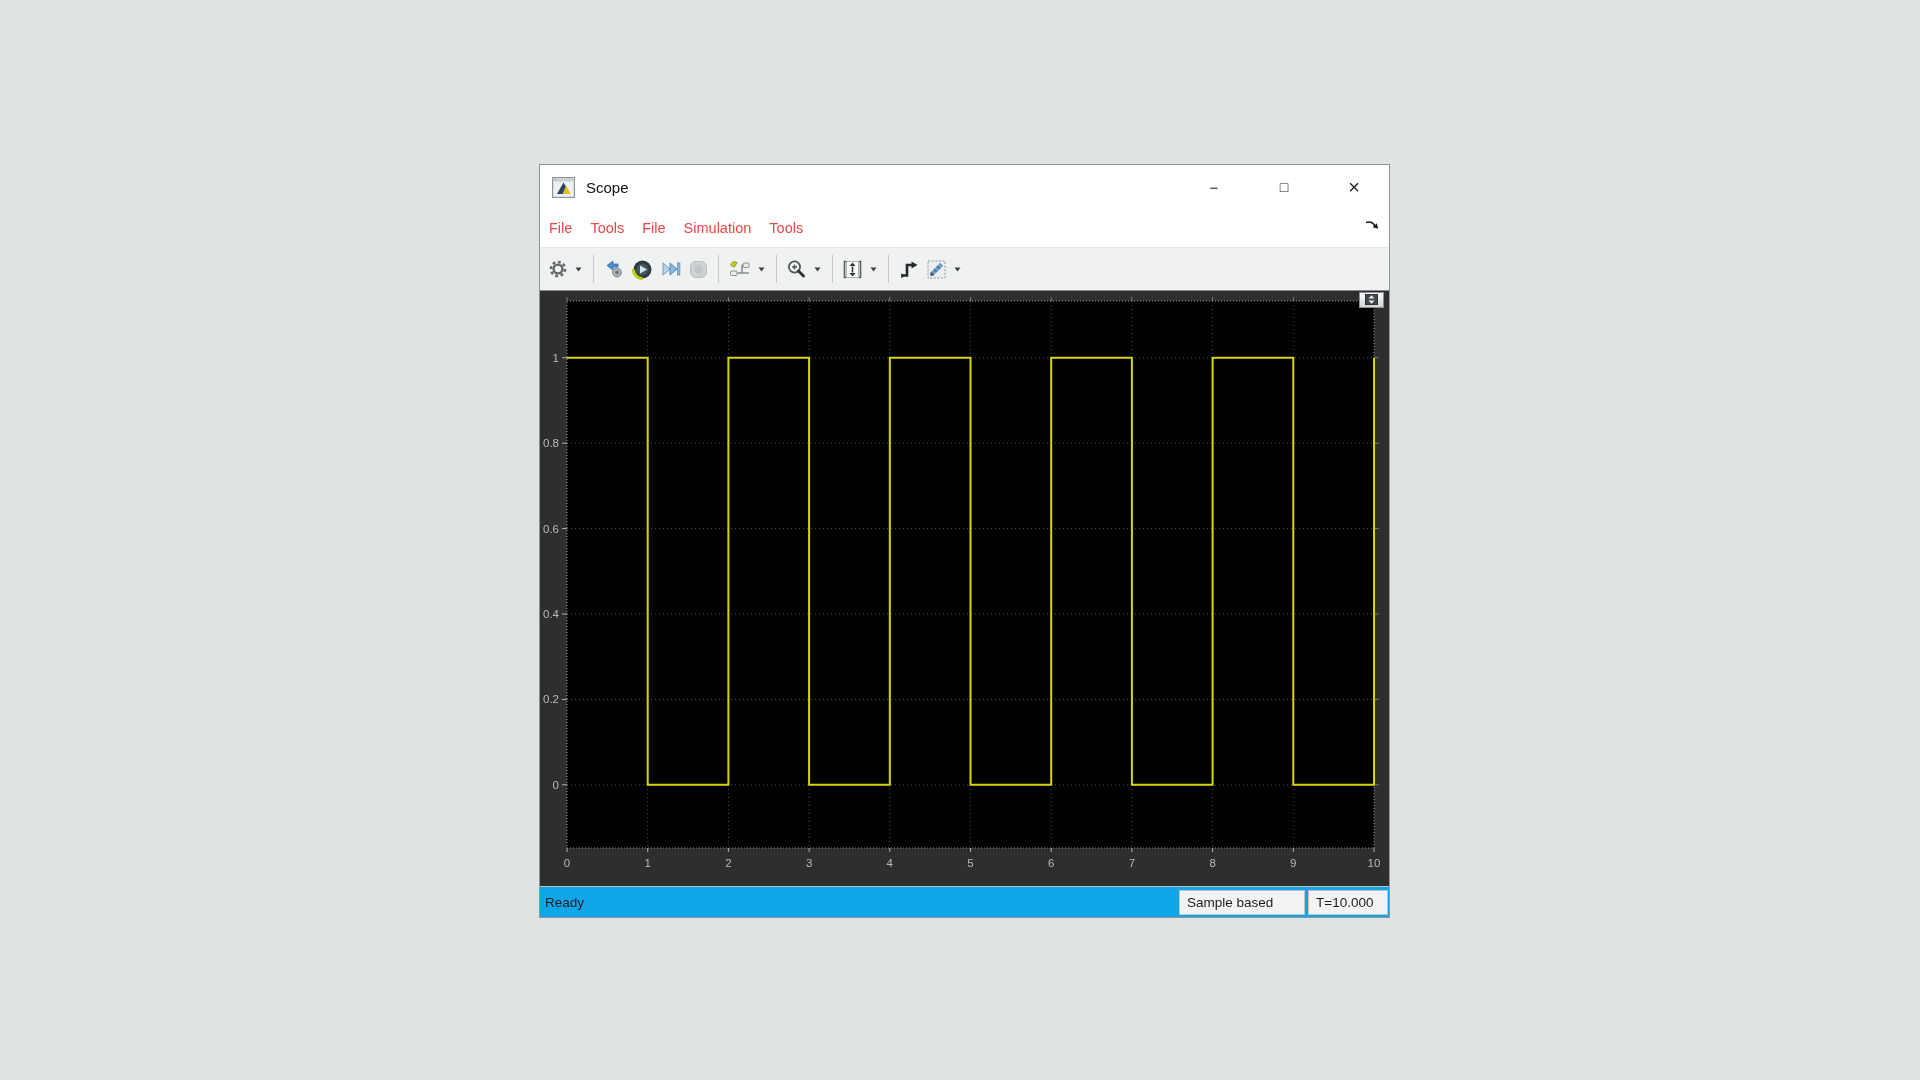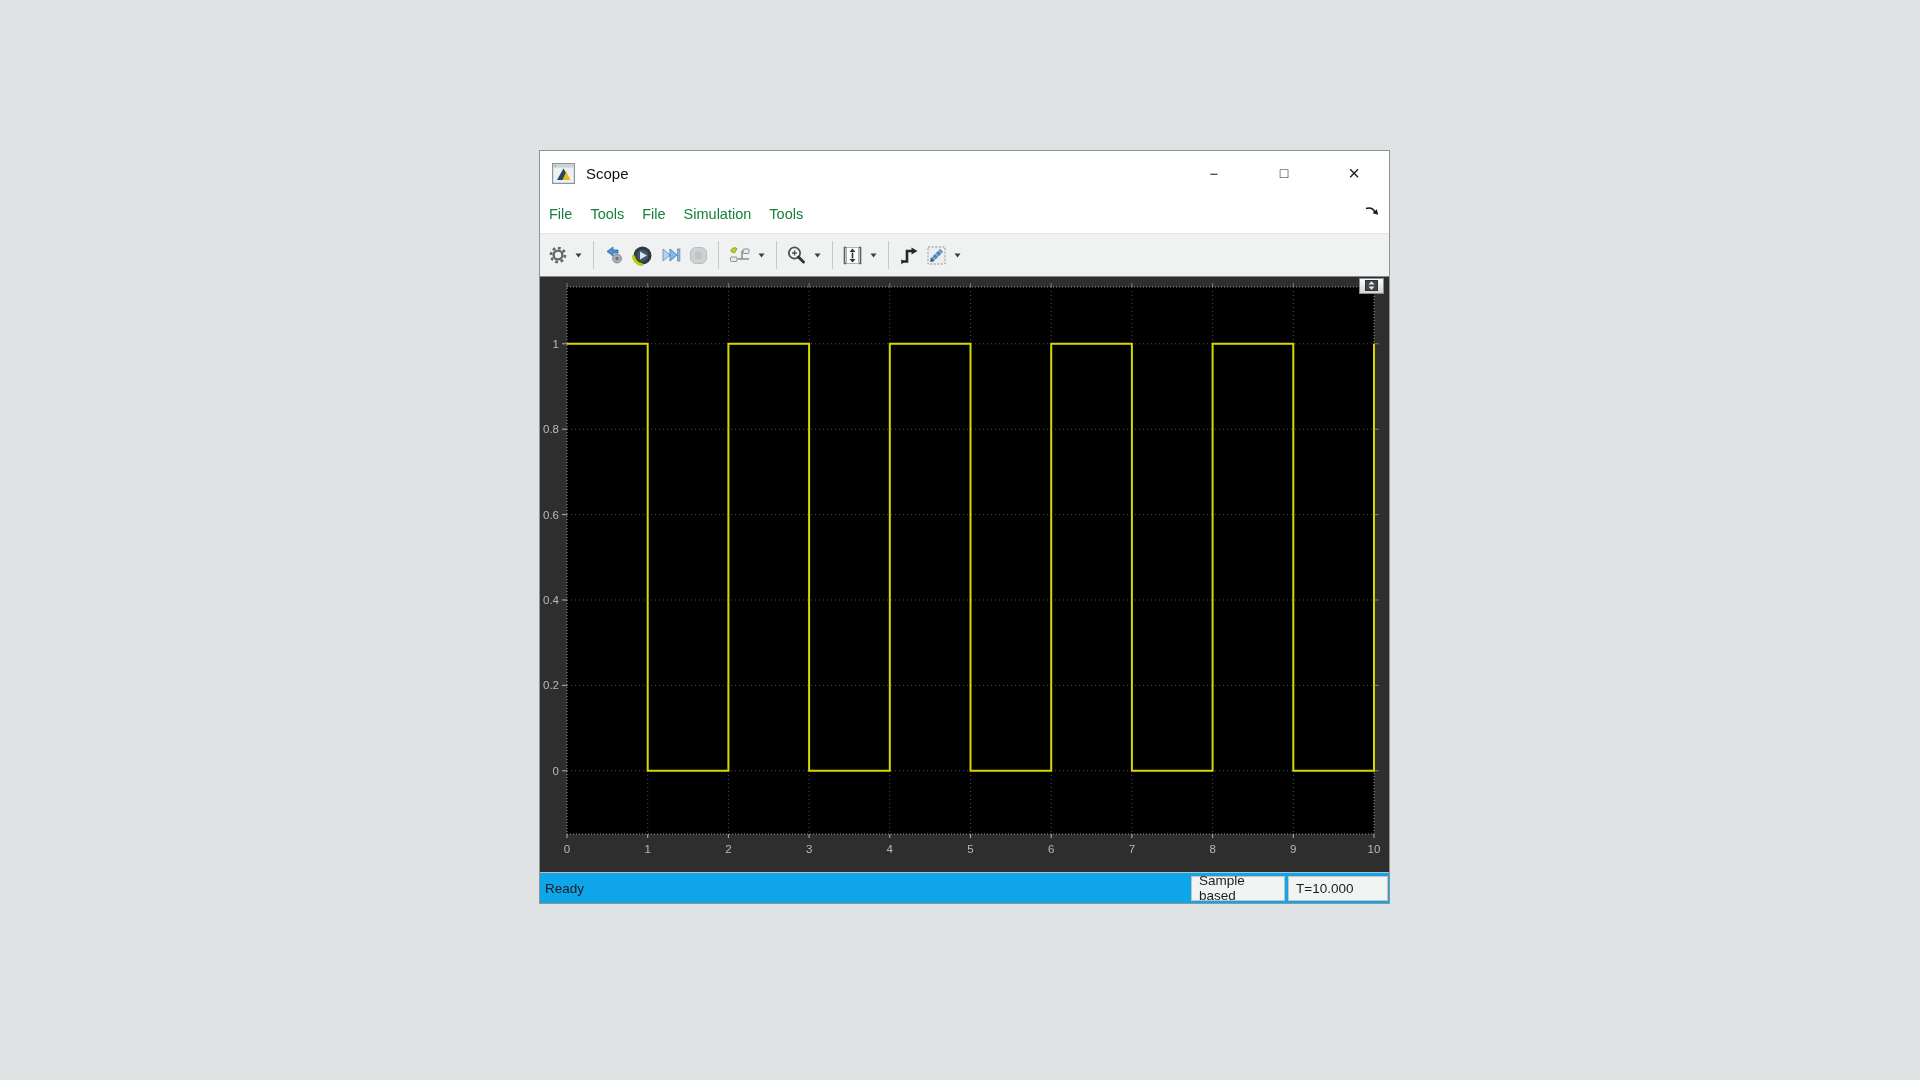--- a/index.html
+++ b/index.html
@@ -4,37 +4,37 @@
 <style>
   * { margin:0; padding:0; box-sizing:border-box; }
   html,body { width:1920px; height:1080px; }
   body {
     background:#dfe3e4;
     font-family:"Liberation Sans", sans-serif;
     position:relative;
     overflow:hidden;
   }
   .window {
-    position:absolute; left:539px; top:150px; width:851px; height:754px;
+    position:absolute; left:539px; top:164px; width:851px; height:754px;
     background:#ffffff; border:1px solid #8f9497;
     display:flex; flex-direction:column;
   }
   
   .titlebar { height:44px; background:#fff; display:flex; align-items:center; padding-left:12px; flex:0 0 auto; }
   .title-icon { width:23px; height:21px; display:inline-flex; }
   .title-text { margin-left:11px; font-size:15px; color:#111; }
   .caption-buttons { margin-left:auto; display:flex; gap:12px; padding-right:6px; }
   .cap-btn { width:58px; height:36px; display:flex; align-items:center; justify-content:center;
              font-size:17px; color:#222; cursor:default; }
   .cap-btn.min { font-size:15px; }
   .cap-btn.max { font-size:14px; }
   .cap-btn.close { font-size:20px; }
   
   .menubar { height:38px; background:#fff; display:flex; align-items:center; position:relative; flex:0 0 auto; }
-  .menu-item { padding:0 9px; font-size:14.5px; color:#15803d; }
+  .menu-item { padding:0 9px; font-size:14.5px; color:#ef4444; }
   .menu-corner { position:absolute; right:10px; top:9px; }
   
   .toolbar { height:43px; background:#f0f1f1; border-top:1px solid #e7e7e7;
              display:flex; align-items:center; padding:0 0 0 5px; flex:0 0 auto; }
   .tb-sep { width:1px; height:28px; background:#c6c8c9; margin:0 6px; flex:0 0 auto; }
   .tb-btn { height:32px; min-width:28px; padding:0 3px; display:flex; align-items:center;
             justify-content:center; border-radius:2px; }
   .tb-btn.disabled { opacity:.85; }
   .tb-ic { display:inline-flex; }
   .tb-dd { display:inline-flex; margin-left:5px; padding:0 2px; }
@@ -43,22 +43,22 @@
   .plot-panel svg.main { position:absolute; left:0; top:0; }
   .max-axes-btn { position:absolute; top:1px; right:5px; width:25px; height:16px;
                   background:linear-gradient(#fdfdfd,#d2d4d5); border:1px solid #8a8e91;
                   display:flex; align-items:center; justify-content:center; }
   
   .statusbar { height:31px; background:#0ea5e9; border-top:1px solid #bcc0c1;
                display:flex; align-items:center; font-size:13.5px; color:#1d1d1d;
                padding:0 1px 0 5px; flex:0 0 auto; }
   .sb-panel { height:25px; border:1px solid #c0c4c5; background:#f2f4f4;
               display:flex; align-items:center; padding:0 7px; }
-  .sb-mode { margin-left:auto; width:94px;justify-content:center; }
-  .sb-time { width:100px; margin-left:3px; }
+  .sb-mode { margin-left:auto; width:126px; }
+  .sb-time { width:80px; margin-left:3px; }
 </style>
 </head>
 <body>
 
 <div class="window">
 
   <div class="titlebar">
     <span class="title-icon">
         <svg width="23" height="21" viewBox="0 0 23 21">
           <rect x="0.6" y="0.6" width="21.8" height="19.8" fill="#eef1f2" stroke="#8f969a" stroke-width="1.2"></rect>

